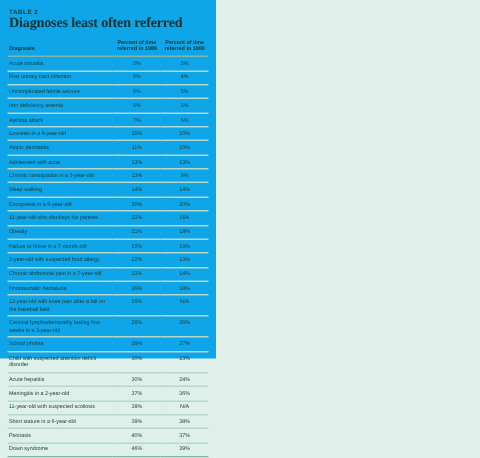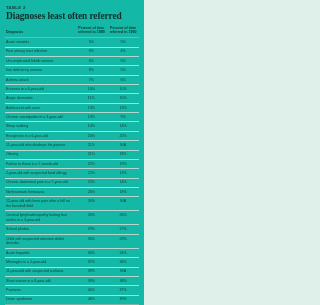--- a/index.html
+++ b/index.html
@@ -10,23 +10,23 @@
     width: 144px;
     height: 305px;
     overflow: hidden;
     background: #dff0ea;
     font-family: "Liberation Sans", sans-serif;
     color: #123a33;
     -webkit-font-smoothing: antialiased;
   }
   .table-card {
     width: 144px;
-    height: 305px;
+    height: 239px;
     box-sizing: border-box;
-    background: #14b8a6;
+    background: #0ea5e9;
     padding: 5px 5px 3px 5px;
     position: relative;
   }
   .table-label {
     font-size: 4.2px;
     font-weight: bold;
     letter-spacing: 0.35px;
     color: #14403a;
     margin: 0 0 2px 1px;
     text-transform: uppercase;

